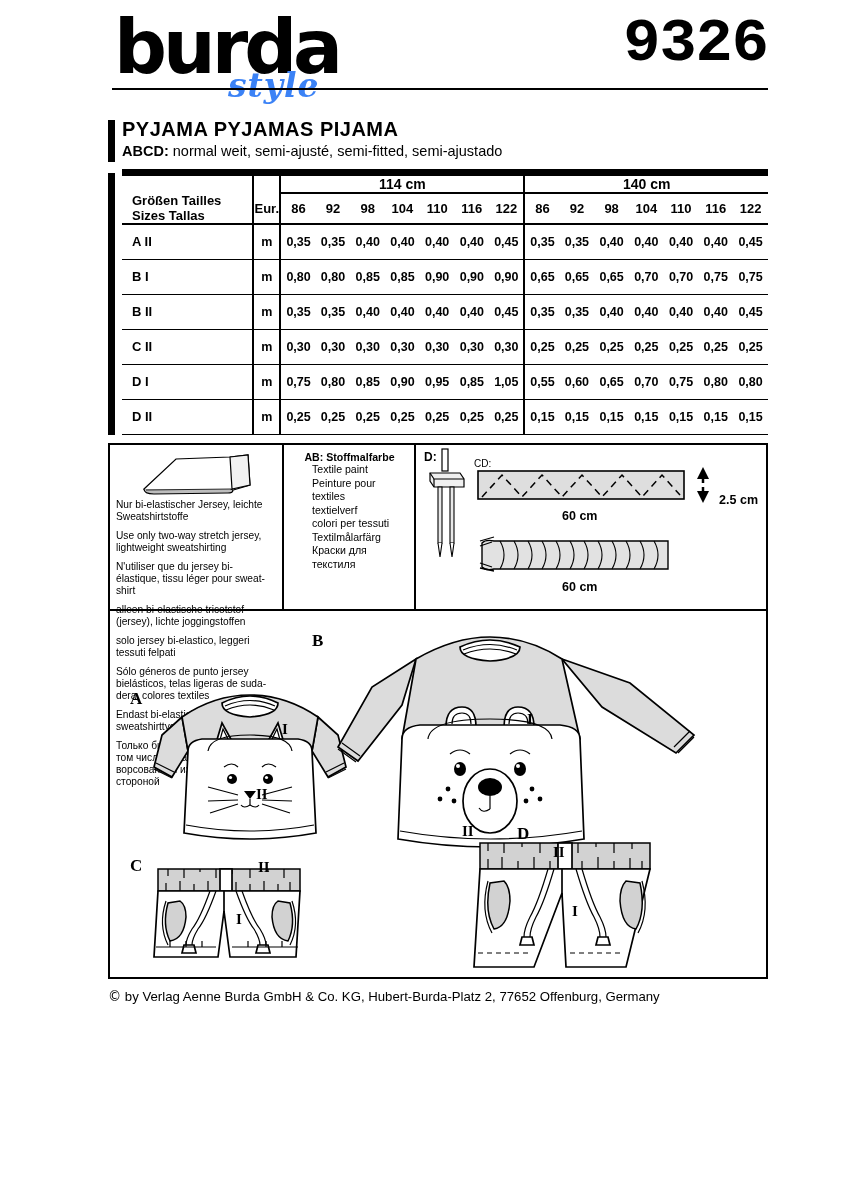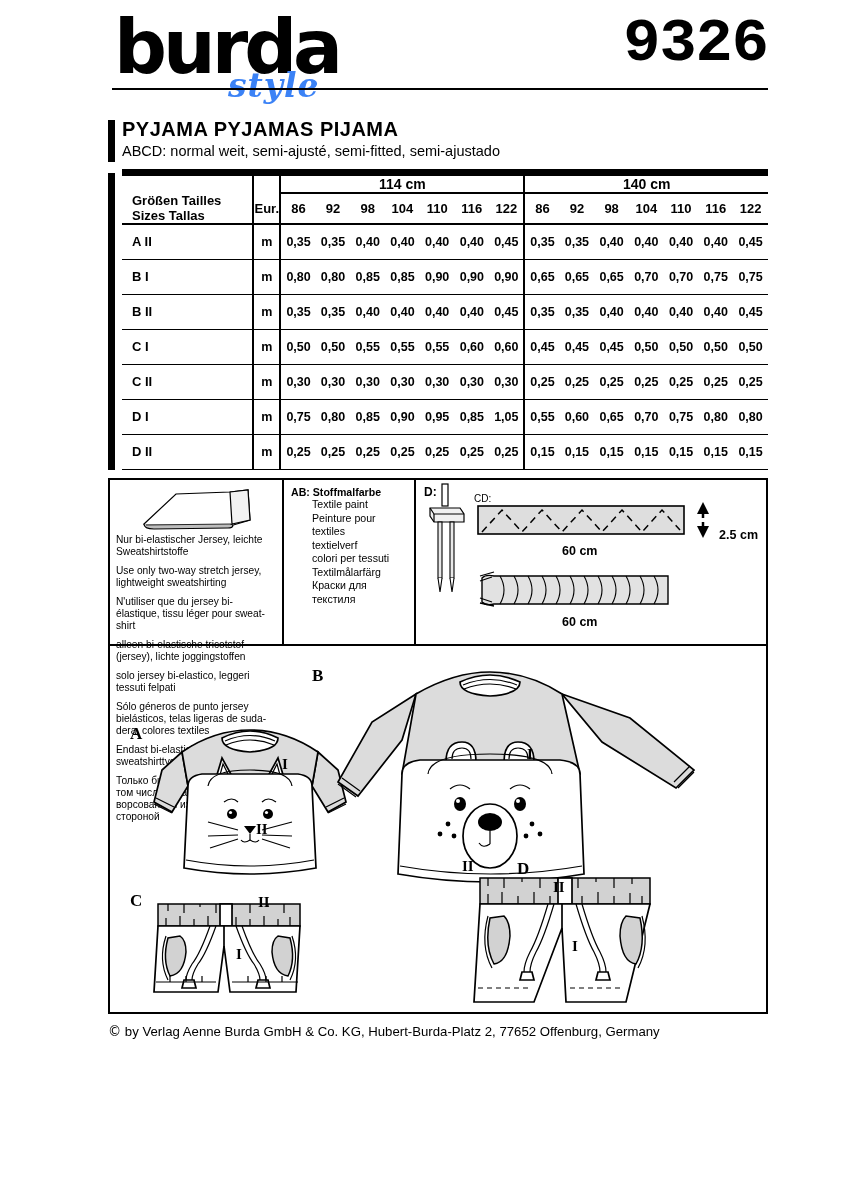--- a/index.html
+++ b/index.html
@@ -38,21 +38,21 @@
   .title-block { position: relative; margin: 8px 100px 0 108px; padding-left: 14px; }
   .title-block::before {
     content: ""; position: absolute; left: 0; top: 2px;
     width: 7px; height: 42px; background: #000;
   }
   .title-main {
     font-size: 20px; font-weight: 700; letter-spacing: 0.5px;
     font-family: "Liberation Sans", sans-serif;
   }
   .title-sub { font-size: 14.5px; margin-top: 2px; }
-  .title-sub b { font-weight: 400; }
+  .title-sub b { font-weight: 700; }
 
   
   .table-wrap { position: relative; margin: 10px 100px 0 108px; }
   .table-wrap::before {
     content: ""; position: absolute; left: 0; top: 4px; bottom: 0;
     width: 7px; background: #000;
   }
   table.sizes {
     border-collapse: collapse; width: 100%; margin-left: 14px;
     width: calc(100% - 14px);
@@ -73,21 +73,21 @@
 
   
   .mid { position: relative; margin: 8px 100px 0 108px; display: flex;
          border: 2px solid #000; height: 168px; }
   .mid-left { width: 174px; border-right: 2px solid #000; position: relative; }
   .swatch { height: 54px; position: relative; }
   .fabric-text { font-size: 10.2px; line-height: 1.18; padding: 0 6px; }
   .fabric-text p { margin-bottom: 7px; }
 
   .mid-mid { width: 132px; border-right: 2px solid #000; padding: 6px 6px 0 7px; }
-  .notion-head { font-size: 10.6px; font-weight: 700; }
+  .notion-head { font-size: 10.6px; font-weight: 700; text-align: center; }
   .notion-lines { font-size: 10.6px; line-height: 1.28; padding-left: 21px; margin-top: -13px;}
   .notion-lines div:first-child { padding-left: 0; }
 
   .mid-right { flex: 1; position: relative; padding: 6px 8px 0 8px; }
   .lbl-d { position: absolute; left: 8px; top: 5px; font-size: 12px; font-weight: 700; }
   .lbl-cd { position: absolute; left: 58px; top: 13px; font-size: 10px; font-weight: 400; }
   .meas-25 { position: absolute; right: 8px; top: 48px; font-size: 12.5px; font-weight: 700; }
   .meas-60a { position: absolute; left: 146px; top: 64px; font-size: 12.5px; font-weight: 700; }
   .meas-60b { position: absolute; left: 146px; top: 135px; font-size: 12.5px; font-weight: 700; }
 
@@ -195,38 +195,20 @@
             <td class="num">0,40</td>
             <td class="num">0,40</td>
             <td class="num">0,45</td>
             <td class="num c-first140">0,35</td>
             <td class="num">0,35</td>
             <td class="num">0,40</td>
             <td class="num">0,40</td>
             <td class="num">0,40</td>
             <td class="num">0,40</td>
             <td class="num">0,45</td>
-          </tr>
-          <tr class="r-data">
-            <td class="c-label">C I</td>
-            <td class="c-unit">m</td>
-            <td class="num c-first140">0,50</td>
-            <td class="num">0,50</td>
-            <td class="num">0,55</td>
-            <td class="num">0,55</td>
-            <td class="num">0,55</td>
-            <td class="num">0,60</td>
-            <td class="num">0,60</td>
-            <td class="num c-first140">0,45</td>
-            <td class="num">0,45</td>
-            <td class="num">0,45</td>
-            <td class="num">0,50</td>
-            <td class="num">0,50</td>
-            <td class="num">0,50</td>
-            <td class="num">0,50</td>
           </tr>
           <tr class="r-data">
             <td class="c-label">C II</td>
             <td class="c-unit">m</td>
             <td class="num c-first140">0,30</td>
             <td class="num">0,30</td>
             <td class="num">0,30</td>
             <td class="num">0,30</td>
             <td class="num">0,30</td>
             <td class="num">0,30</td>

